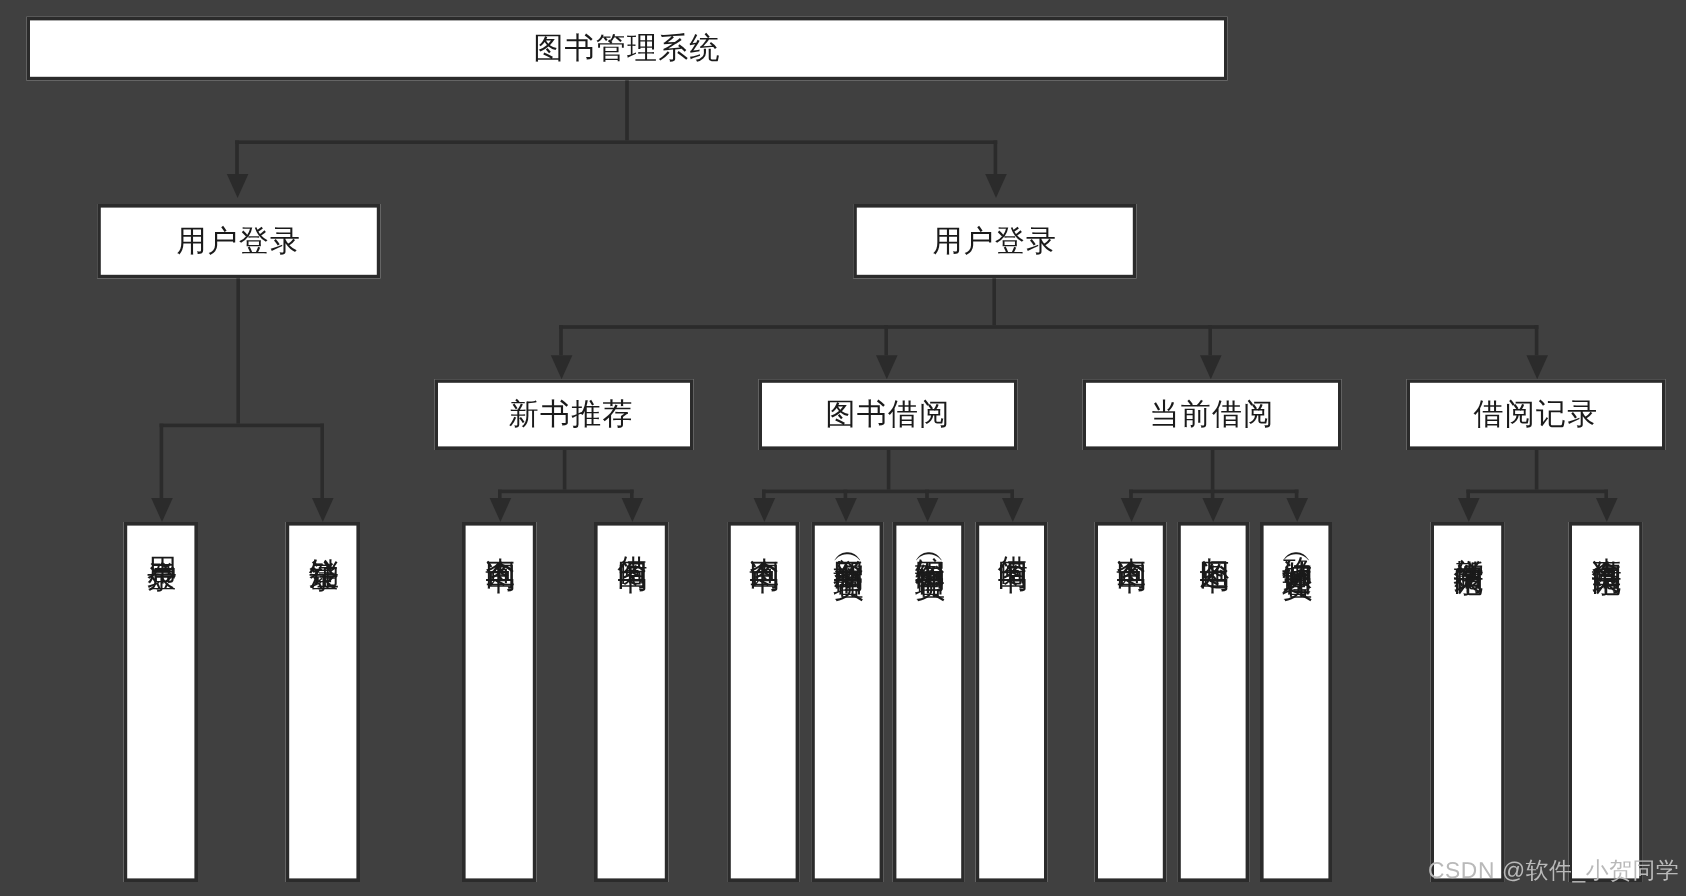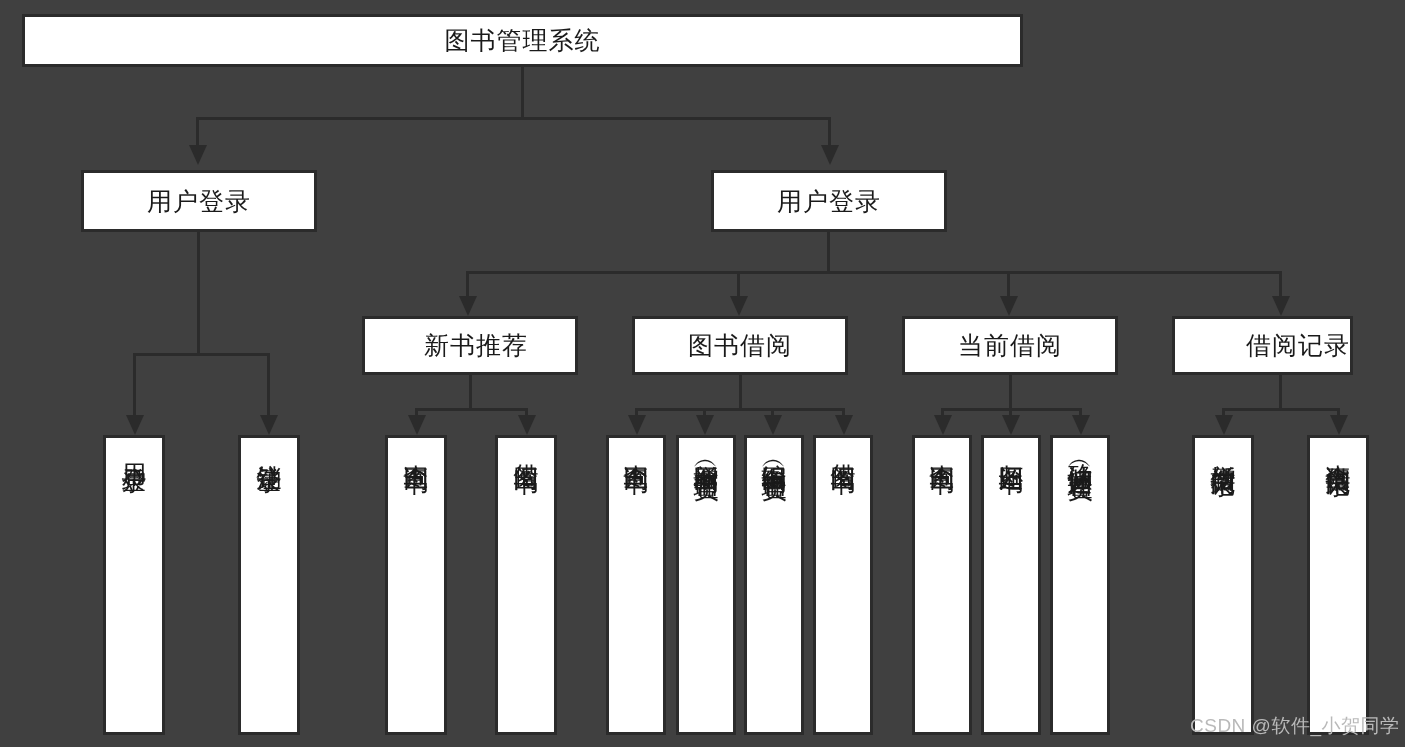--- a/index.html
+++ b/index.html
@@ -138,21 +138,21 @@
   </div>
 
   <div class="node" style="left:902px; top:316px; width:216px; height:59px;">
     <span class="label">当前借阅</span>
   </div>
 
   <div class="node" style="left:632px; top:316px; width:216px; height:59px;">
     <span class="label">图书借阅</span>
   </div>
 
-  <div class="node" style="left:1172px; top:316px; width:181px; height:59px;justify-content:flex-end;">
+  <div class="node" style="left:1172px; top:316px; width:216px; height:59px;">
     <span class="label">借阅记录</span>
   </div>
 
   <div class="vline" style="left:469px; top:375px; width:3px; height:33px;"></div>
   <div class="hline" style="left:415px; top:408px; width:113px; height:3px;"></div>
   <div class="vline" style="left:415px; top:408px; width:3px; height:9px;"></div>
   <div class="arrow" style="left:408px; top:415px;"></div>
   <div class="vline" style="left:525px; top:408px; width:3px; height:9px;"></div>
   <div class="arrow" style="left:518px; top:415px;"></div>
 

